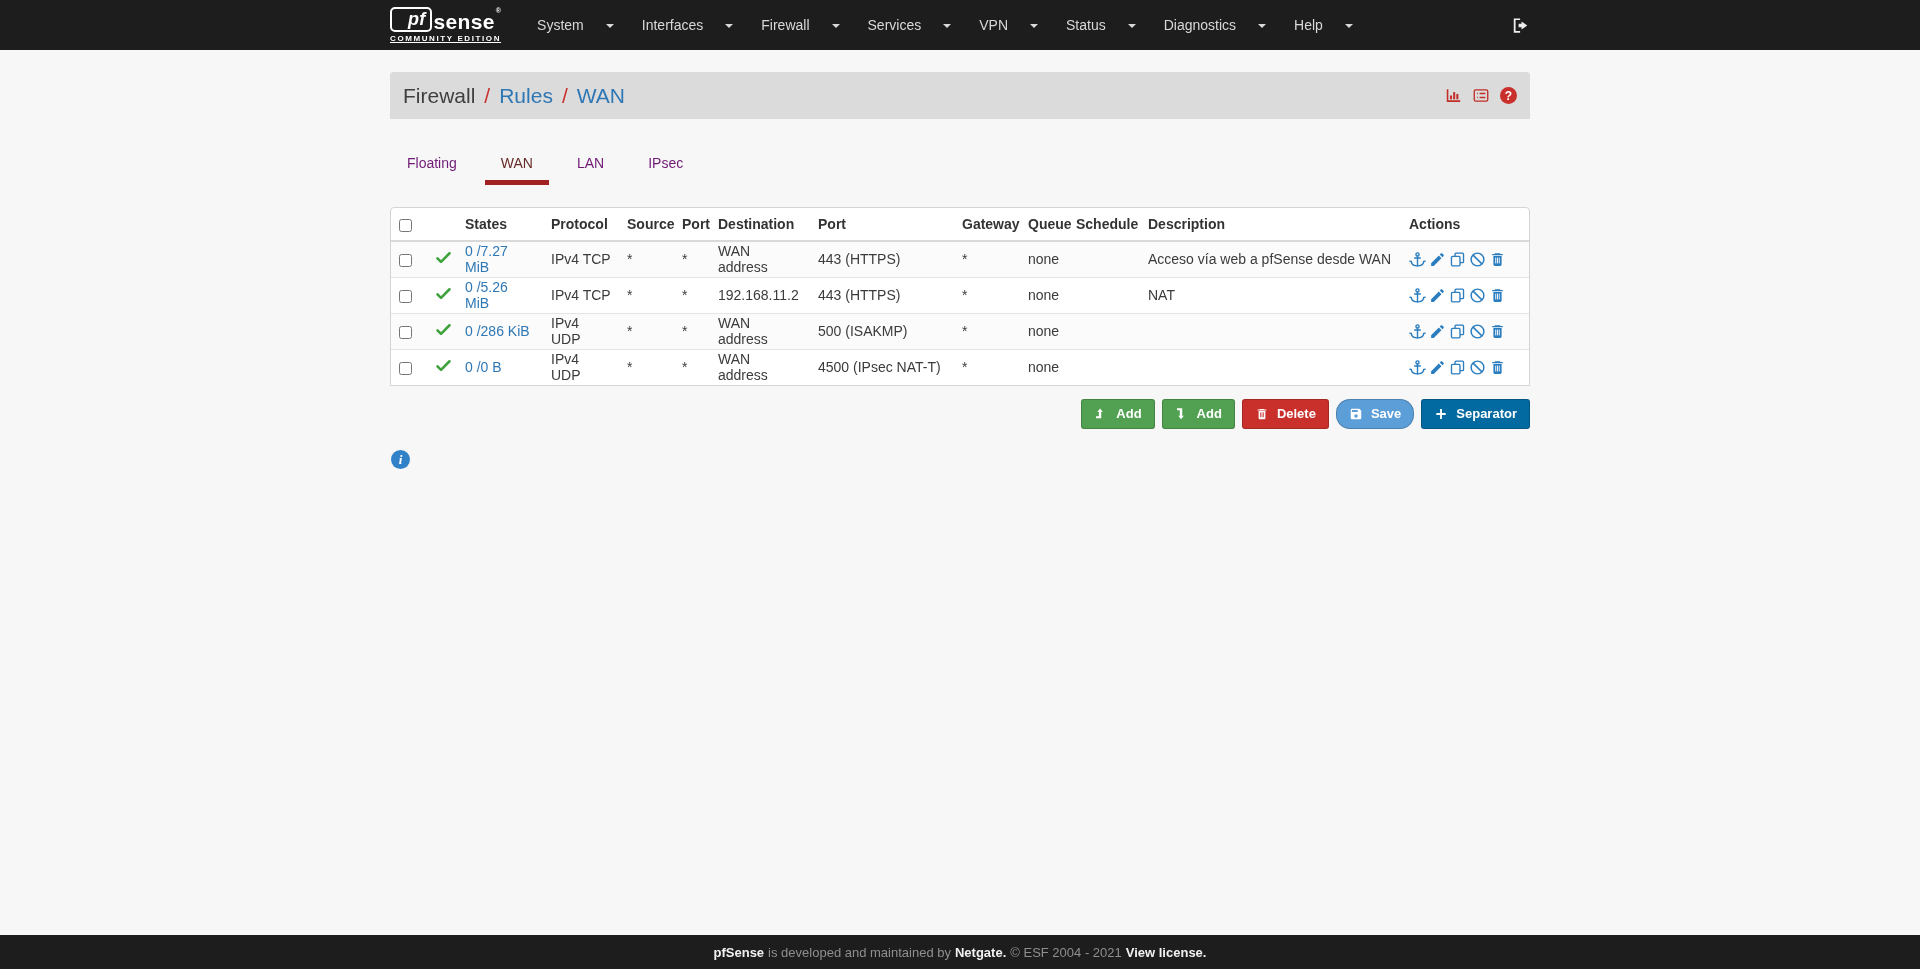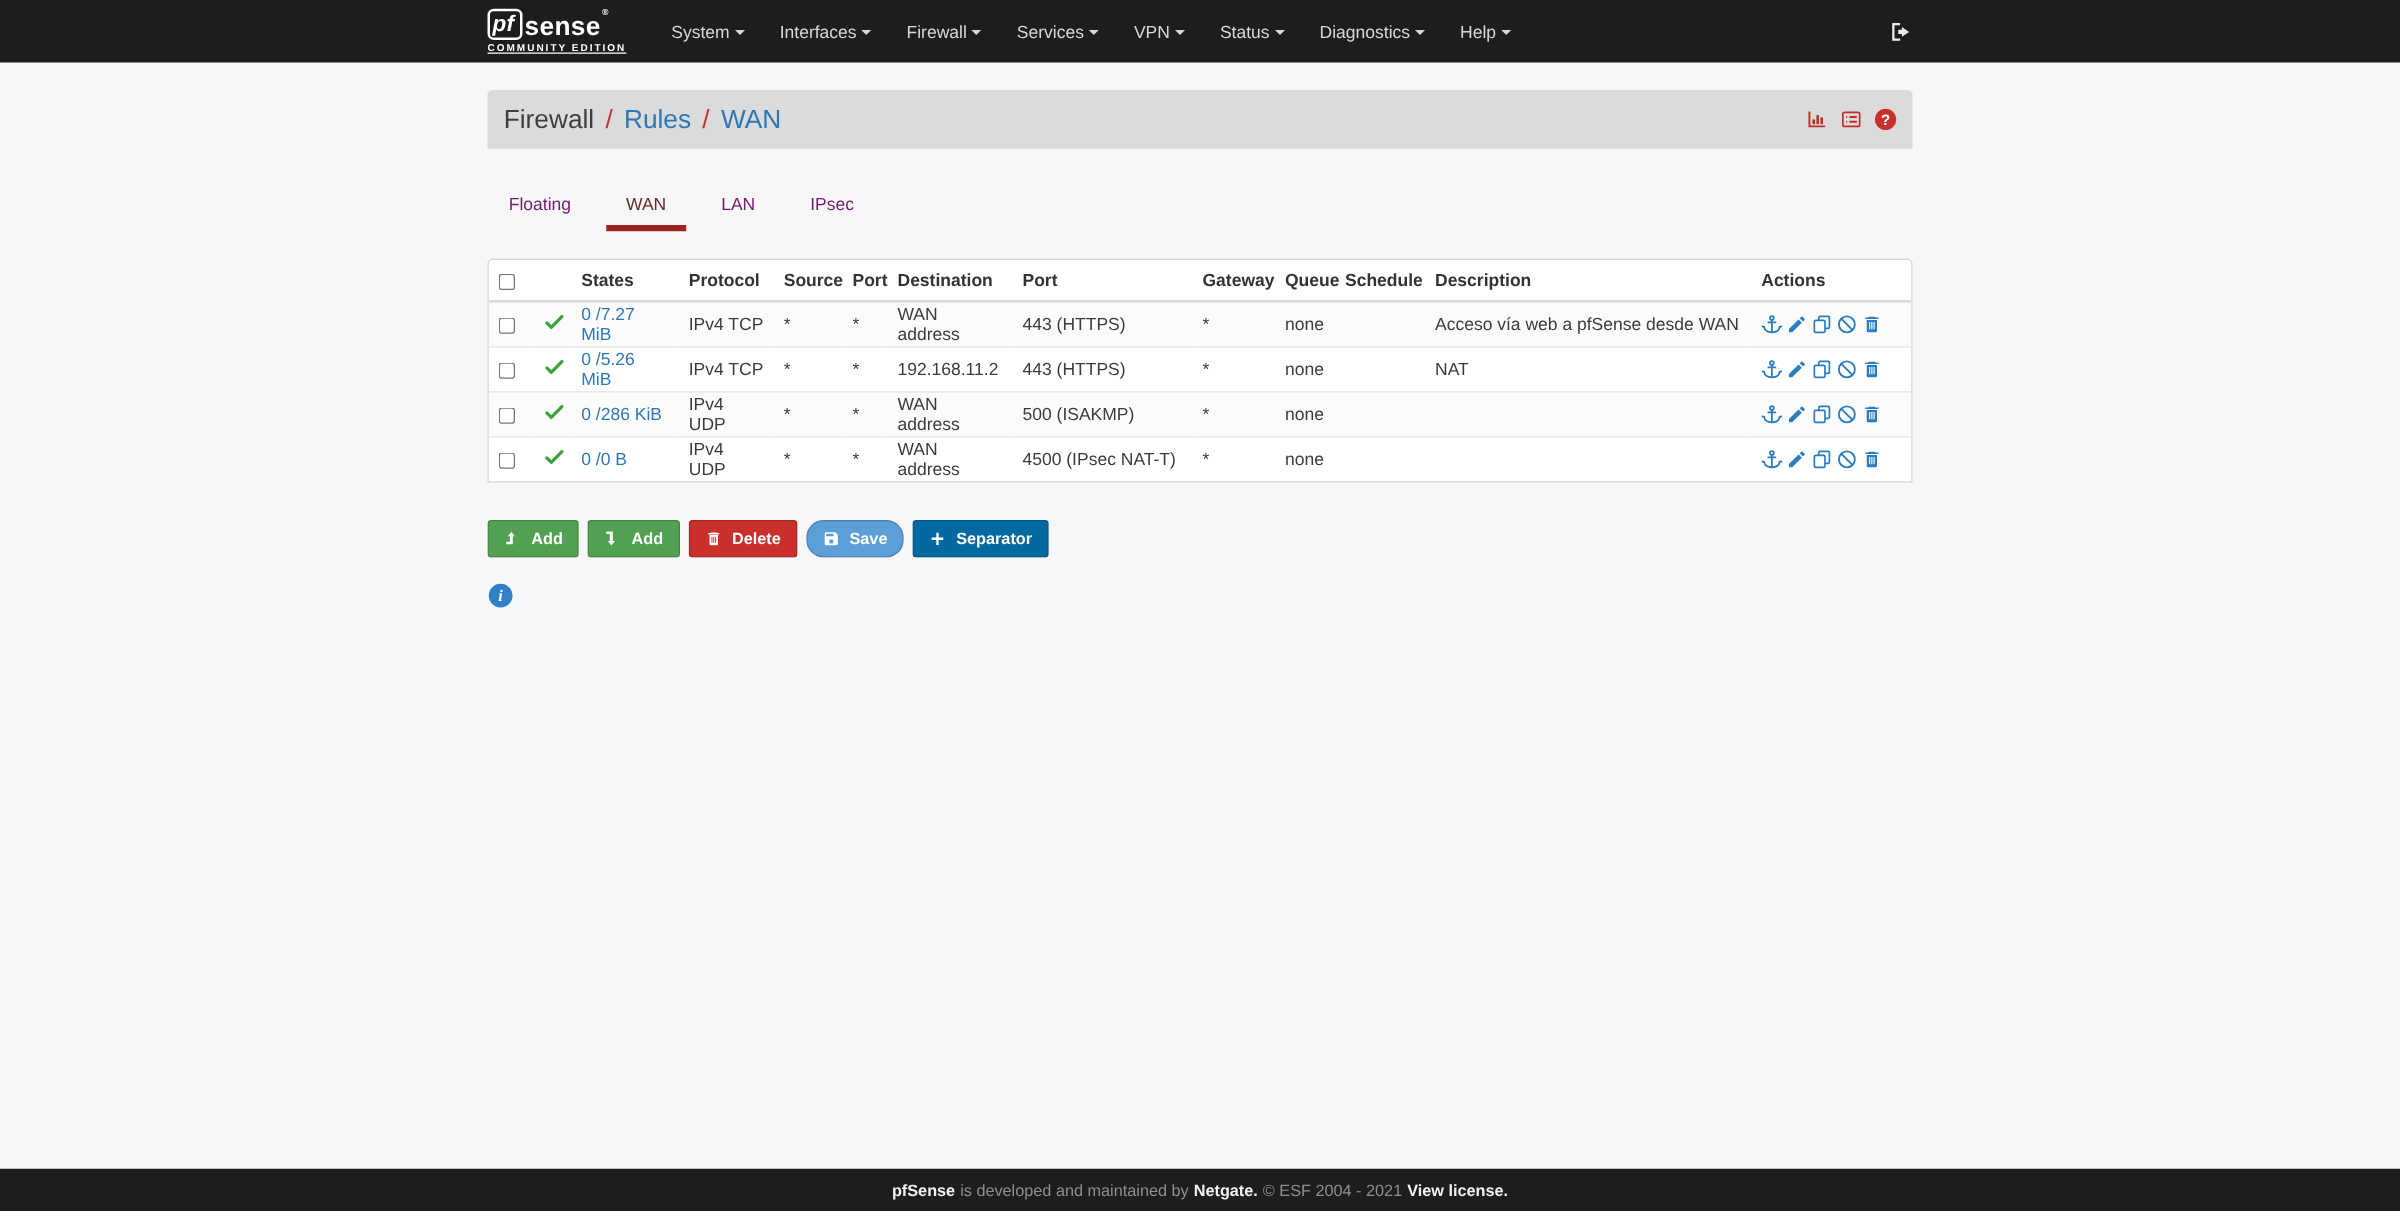--- a/index.html
+++ b/index.html
@@ -10,25 +10,25 @@
     font-family:"Liberation Sans", sans-serif;
     -webkit-font-smoothing:antialiased;
   }
   .container { width:1140px; margin:0 auto; }
 
   
   .navbar { height:50px; background:#1d1d1d; }
   .navbar .container { display:flex; align-items:center; height:100%; }
   .logo { display:flex; flex-direction:column; color:#fff; margin-right:22px; cursor:pointer; line-height:1; }
   .logo-top { display:flex; align-items:flex-end; font-weight:bold; font-size:21px; letter-spacing:.3px; }
-  .pf-box { border:2px solid #fff; border-radius:5px; font-style:italic; padding:1px 4px 2px 2px; margin-right:2px; font-size:18px; }
+  .pf-box { border:2px solid #fff; border-radius:5px; font-style:italic; padding:1px 4px 2px 16px; margin-right:2px; font-size:18px; }
   .logo-reg { font-size:7px; margin-left:1px; align-self:flex-start; }
   .logo-sub { font-size:8px; font-weight:bold; letter-spacing:1.6px; margin-top:3px;text-decoration:underline; }
   .nav-menu { display:flex; list-style:none; margin:0; padding:0; height:100%; }
-  .nav-item { color:#d8d8d8; font-size:14px; padding:0 14px; display:flex; align-items:center; gap:4px; cursor:pointer; }
+  .nav-item { color:#d8d8d8; font-size:14px; padding:0 14px; display:flex; align-items:center; gap:22px; cursor:pointer; }
   .caret { width:0; height:0; border-left:4px solid transparent; border-right:4px solid transparent; border-top:4px solid #d8d8d8; margin-top:2px; }
   .logout-btn { margin-left:auto; color:#ededed; cursor:pointer; display:flex; align-items:center; }
 
   
   .header-bar {
     margin-top:22px; height:47px; background:#dbdbdb; border-radius:4px 4px 0 0;
     display:flex; align-items:center; justify-content:space-between; padding:0 13px;
   }
   .breadcrumb { font-size:21px; color:#3f3f3f; display:flex; align-items:center; gap:9px; }
   .breadcrumb .sep { color:#c9302c; }
@@ -53,21 +53,21 @@
   table.rules td { padding:0 8px; height:36px; border-top:1px solid #e4e4e4; }
   table.rules tbody tr:nth-child(odd) td { background:#fbfbfb; }
   td.c-check, th.c-check { text-align:left; padding-left:10px; }
   .states-link { color:#2e77b5; text-decoration:none; cursor:pointer; }
   .row-cb { width:13px; height:13px; margin:0; vertical-align:middle; cursor:pointer; }
   .pass-icon { color:#3ea23b; display:inline-flex; }
   .action-icons { display:flex; gap:3px; align-items:center; color:#2a7dbf; }
   .action-icons .aicon { cursor:pointer; display:flex; align-items:center; }
 
   
-  .btn-row { display:flex; gap:7px; margin-top:30px; }
+  .btn-row { display:flex; justify-content:flex-end; gap:7px; margin-top:13px; }
   .btn {
     display:inline-flex; align-items:center; gap:8px; color:#fff; font-size:13px; font-weight:bold;
     padding:5px 12px; border-radius:3px; border:1px solid rgba(0,0,0,.18); cursor:pointer; line-height:1.4;
   }
   .btn-success { background:#52a152; }
   .btn-danger  { background:#c9302c; }
   .btn-info    { background:#5c9ed8;border-radius:14px; }
   .btn-warning { background:#0369a1; }
 
   

